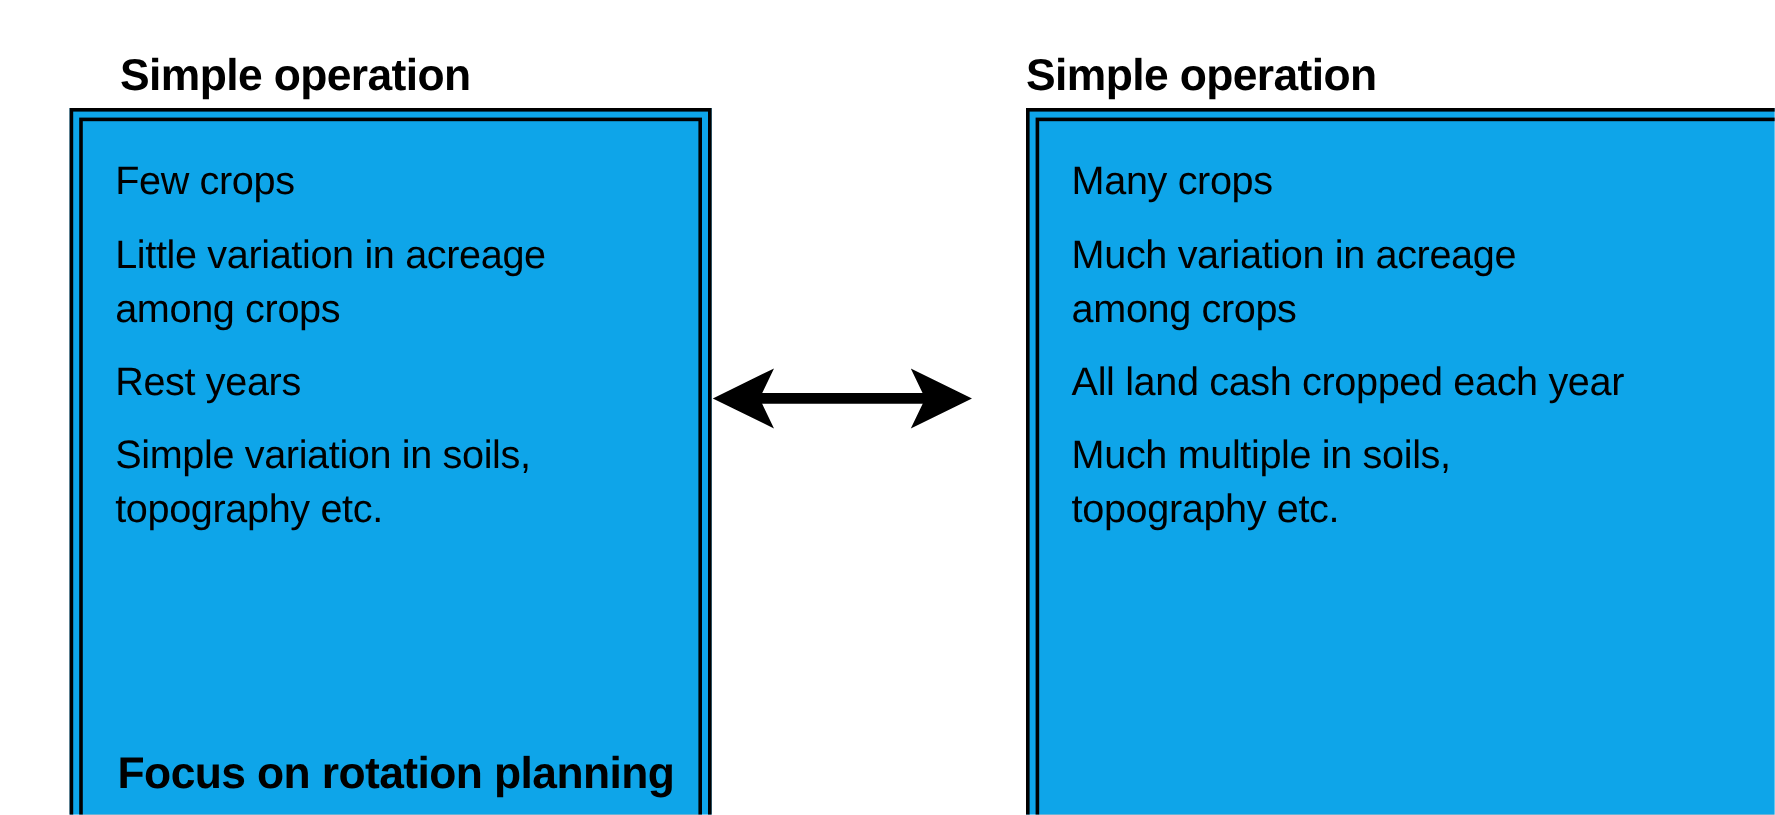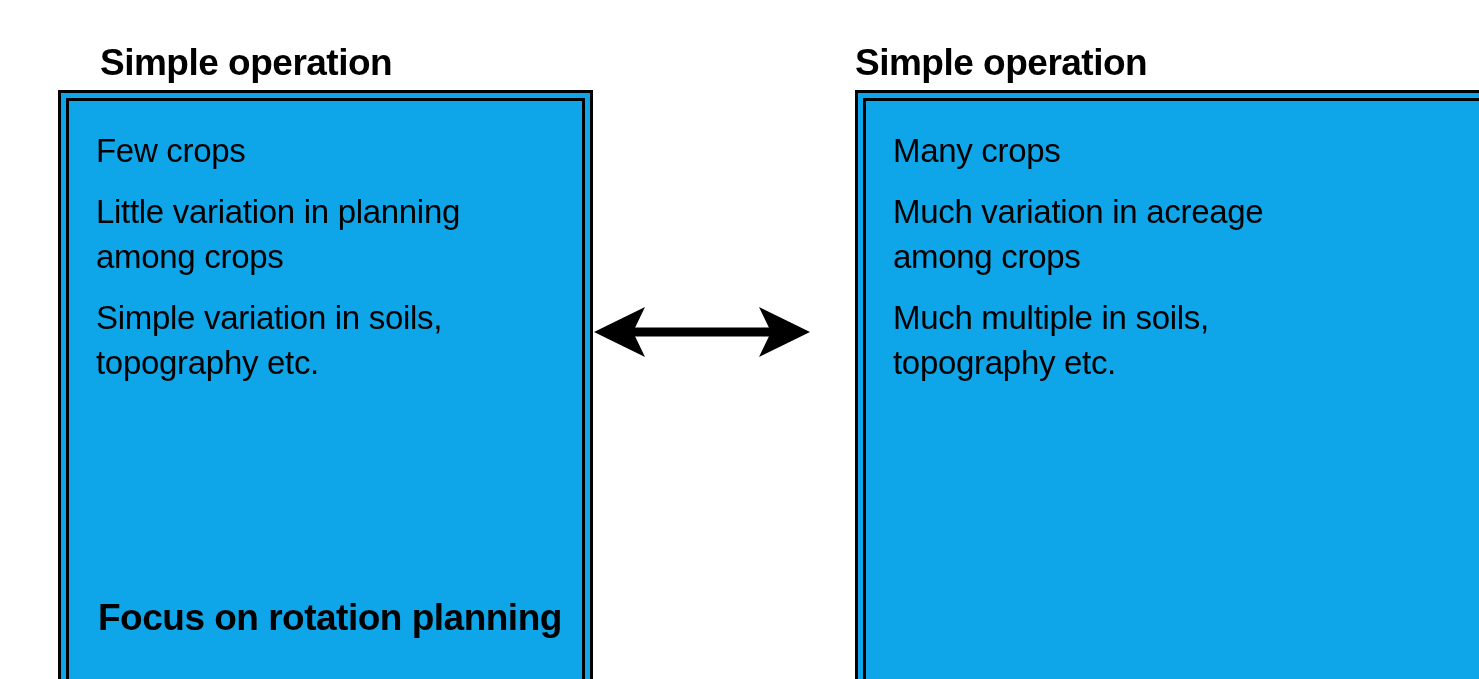--- a/index.html
+++ b/index.html
@@ -57,53 +57,55 @@
   .arrow-wrap {
     position: absolute;
     left: 593px;
     top: 302px;
     width: 218px;
     height: 60px;
   }
 
   .footer {
     position: absolute;
-    top: 597px;
+    top: 624px;
     font-size: 37px;
     font-weight: bold;
     letter-spacing: -0.5px;
     white-space: nowrap;
   }
   .footer-left  { left: 98px; }
   .footer-right { left: 855px; }
 </style>
 </head>
 <body>
 
 <div class="canvas">
 
   <div class="heading heading-left">Simple operation</div>
 
   <div class="heading heading-right">Simple operation</div>
 
   <div class="box box-left">
     <div class="box-inner">
       <p>Few crops</p>
-      <p>Little variation in planning
+      <p>Little variation in acreage
 among crops</p>
+      <p>Rest years</p>
       <p>Simple variation in soils,
 topography etc.</p>
     </div>
   </div>
 
   <div class="box box-right">
     <div class="box-inner">
       <p>Many crops</p>
       <p>Much variation in acreage
 among crops</p>
+      <p>All land cash cropped each year</p>
       <p>Much multiple in soils,
 topography etc.</p>
     </div>
   </div>
 
   <div class="arrow-wrap">
     <svg width="218" height="60" viewBox="0 0 218 60" xmlns="http://www.w3.org/2000/svg">
       <line x1="36" y1="30" x2="182" y2="30" stroke="#000000" stroke-width="9"></line>
       <polygon points="1,30 52,5 40,30 52,55" fill="#000000"></polygon>
       <polygon points="217,30 166,5 178,30 166,55" fill="#000000"></polygon>

